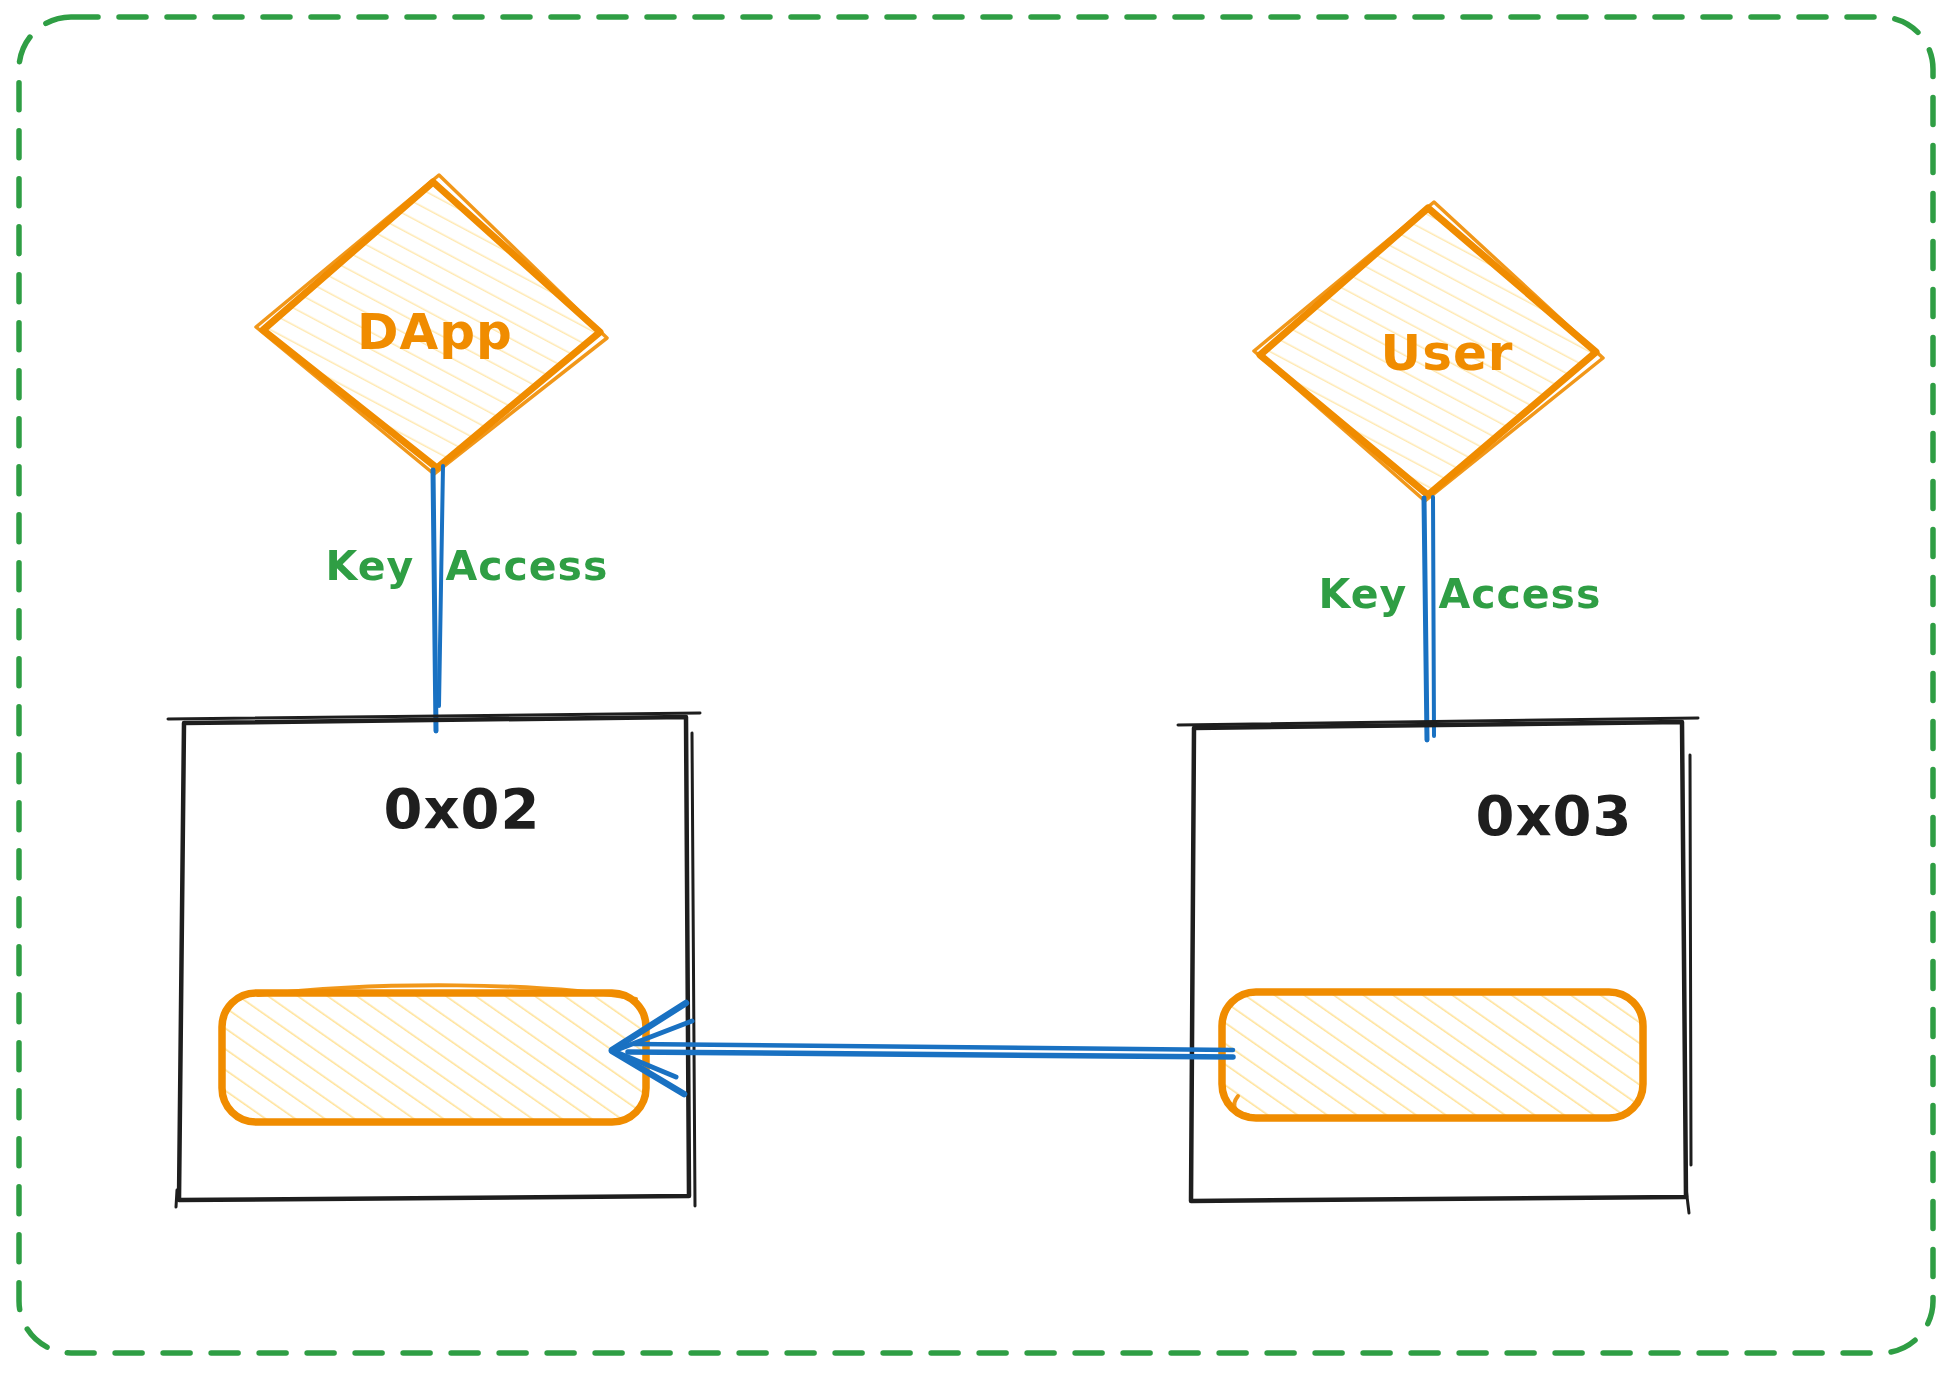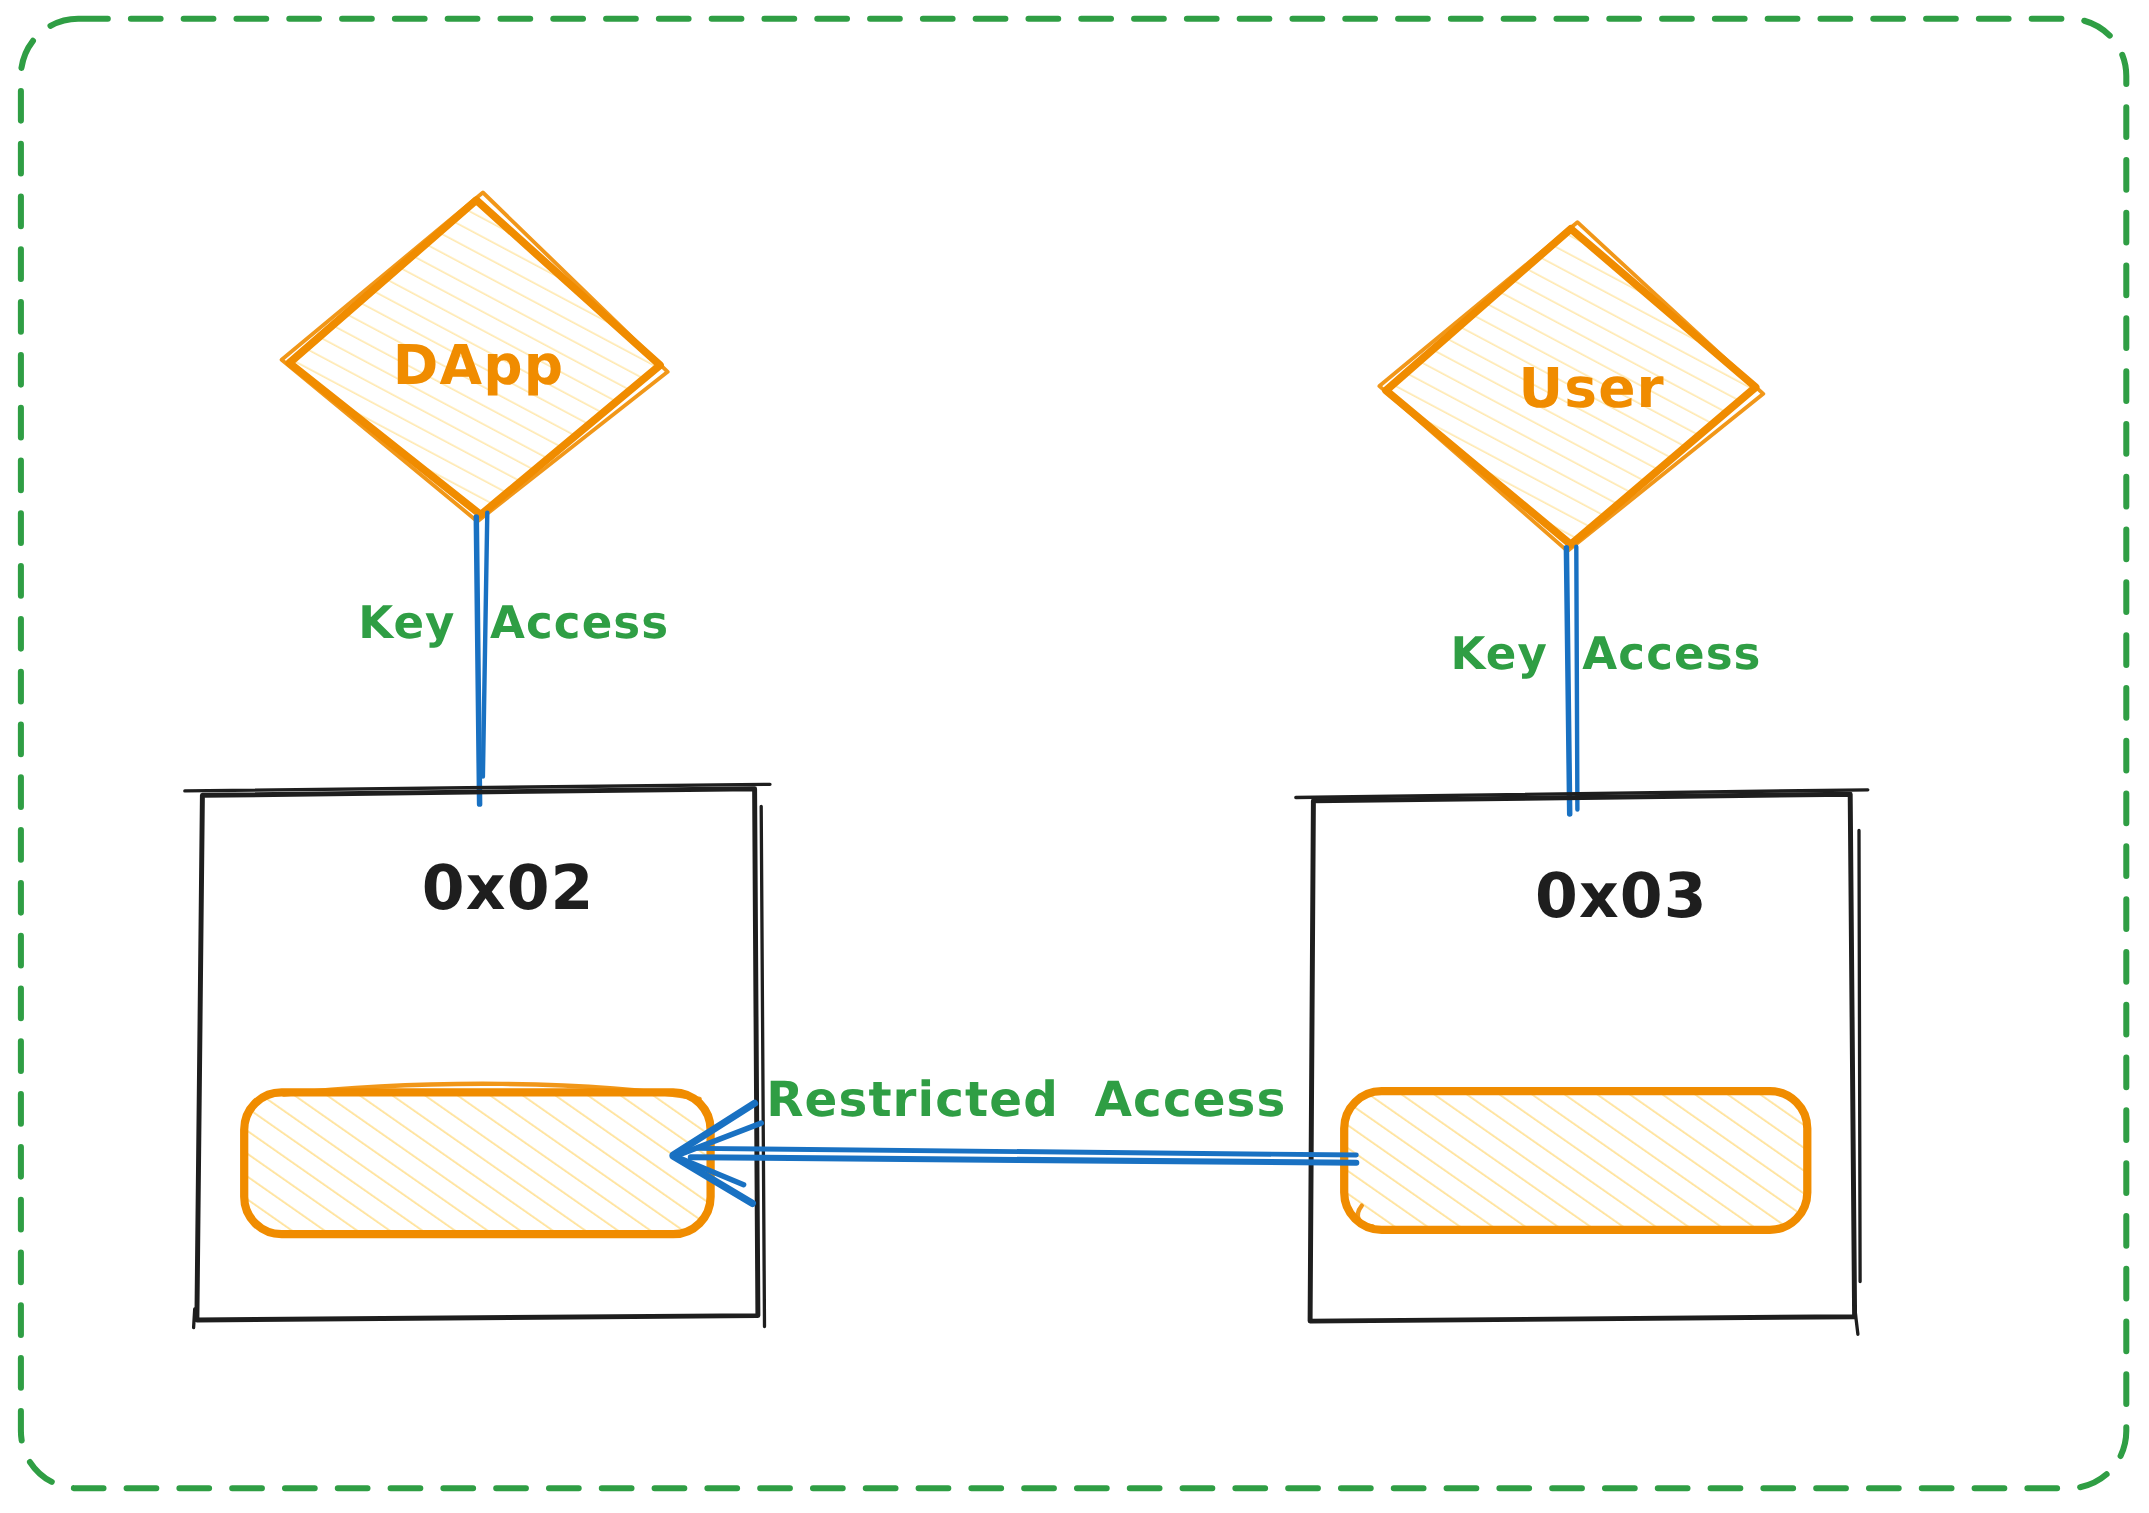--- a/index.html
+++ b/index.html
@@ -95,19 +95,18 @@
   <div class="lbl lbl-orange" style="left:435px;top:332px;">DApp</div>
 
   <div class="lbl lbl-orange" style="left:1429px;top:353px;margin-left:18px;">User</div>
 
   <div class="lbl lbl-green" style="left:467px;top:566px;">Key Access</div>
 
   <div class="lbl lbl-green" style="left:1460px;top:594px;">Key Access</div>
 
   <div class="lbl lbl-black-lg" style="left:420px;top:808px;">0x02</div>
 
-  <div class="lbl lbl-black-lg" style="left:1432px;top:815px;">0x03</div>
+  <div class="lbl lbl-black-lg" style="left:1512px;top:815px;">0x03</div>
 
 
 
-  <div class="lbl lbl-green" style="left:933px;top:1000px;font-size:44px;">Restricted Access</div>
 
 </div>
 
 </body></html>

